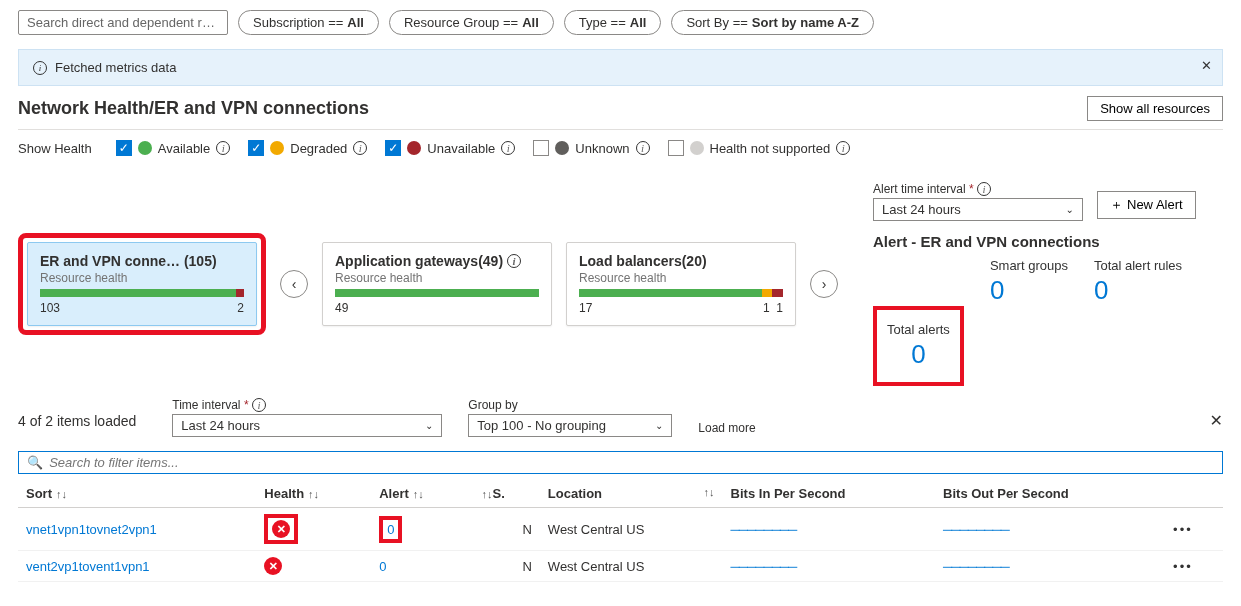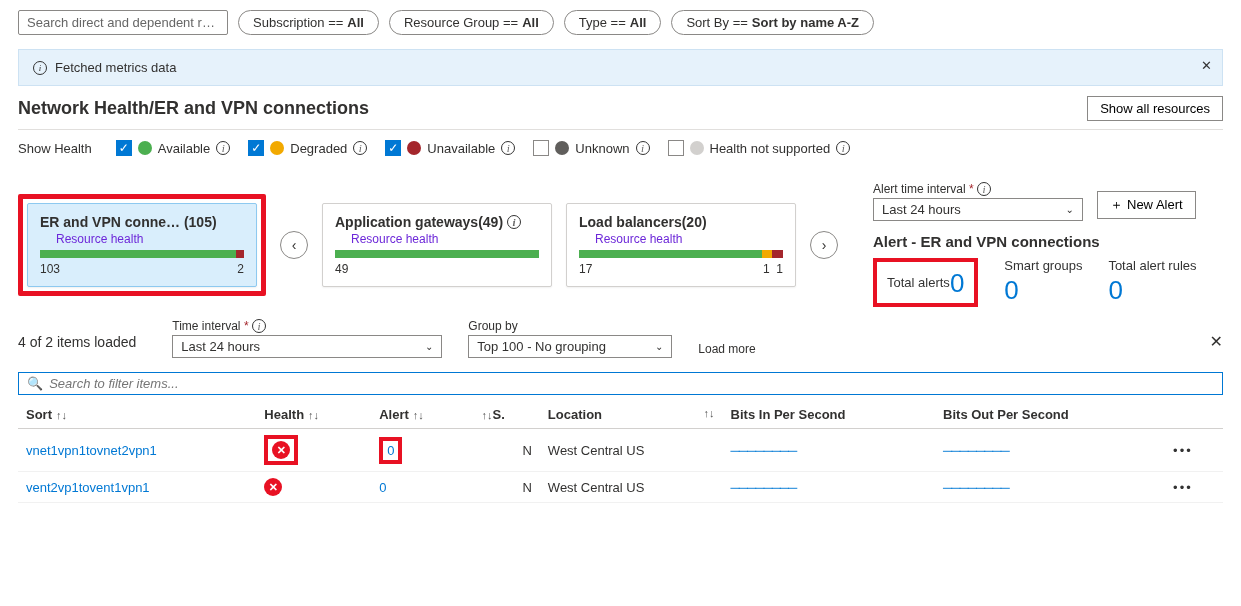--- a/index.html
+++ b/index.html
@@ -25,27 +25,27 @@
 .dot.green { background: #4caf50; }
 .dot.orange { background: #f2a900; }
 .dot.red { background: #a4262c; }
 .dot.grey { background: #605e5c; }
 .dot.lgrey { background: #d2d0ce; }
 .info-i { color: #666; font-size: 11px; }
 .cards-row { display: flex; align-items: center; gap: 14px; margin-bottom: 12px; position: relative; }
 .navcirc { width: 28px; height: 28px; border: 1px solid #8a8886; border-radius: 50%; display: flex; align-items: center; justify-content: center; cursor: pointer; font-size: 14px; }
 .card { border: 1px solid #d2d0ce; border-radius: 2px; padding: 10px 12px; width: 230px; box-shadow: 0 1px 2px rgba(0,0,0,.06); background: #fff; }
 .card .ct { font-weight: 600; font-size: 14px; display: flex; align-items: center; white-space: nowrap; }
-.card .sub { font-size: 12px; color: #6d28d9; margin: 2px 16px 4px; }
+.card .sub { font-size: 12px; color: #737373; margin: 2px 0 4px; }
 .hbar { display: flex; height: 8px; width: 100%; overflow: hidden; }
 .hbar .seg-g { background: #4caf50; }
 .hbar .seg-o { background: #f2a900; }
 .hbar .seg-r { background: #a4262c; }
 .card .nums { display: flex; justify-content: space-between; font-size: 12px; margin-top: 4px; }
-.highlight-box { border: 5px solid #e81123; padding: 4px; border-radius: 2px; }
+.highlight-box { border: 5px solid #e81123; padding: 4px; border-radius: 8px; }
 .card.selected { background: #d9eefc; border-color: #8dc9f0; }
 .right-pane { margin-left: auto; width: 350px; }
 .field-block { margin-bottom: 6px; }
 .field-label { font-size: 12px; margin-bottom: 2px; }
 .req { color: #a4262c; }
 .sel { border: 1px solid #8a8886; padding: 3px 8px; width: 210px; display: flex; justify-content: space-between; align-items: center; font-size: 13px; cursor: pointer; }
 .alert-title { font-weight: 600; font-size: 15px; margin: 6px 0 8px; }
 .alert-row { display: flex; gap: 26px; }
 .alert-col .lbl { font-size: 13px; color: #333; }
 .alert-col .num { font-size: 26px; color: #0078d4; margin-top: 2px; }
@@ -198,21 +198,21 @@
         <div class="sel">
             <span>Last 24 hours</span>
             <span class="chev">⌄</span>
           </div>
       </div>
       <button class="btn-outline"><span class="plus">＋</span><span>New Alert</span></button>
     </div>
     <div class="alert-title">Alert - ER and VPN connections</div>
     <div class="alert-row">
       <div class="alert-col">
-        <div class="red-frame" style="flex-direction:row; padding:4px 10px;">
+        <div class="red-frame" style="flex-direction:column; padding:12px 10px;margin-top:48px;">
           <div class="lbl">Total alerts</div>
           <div class="num">0</div>
         </div>
       </div>
       <div class="alert-col">
         <div class="lbl">Smart groups</div>
         <div class="num">0</div>
       </div>
       <div class="alert-col">
         <div class="lbl">Total alert rules</div>

